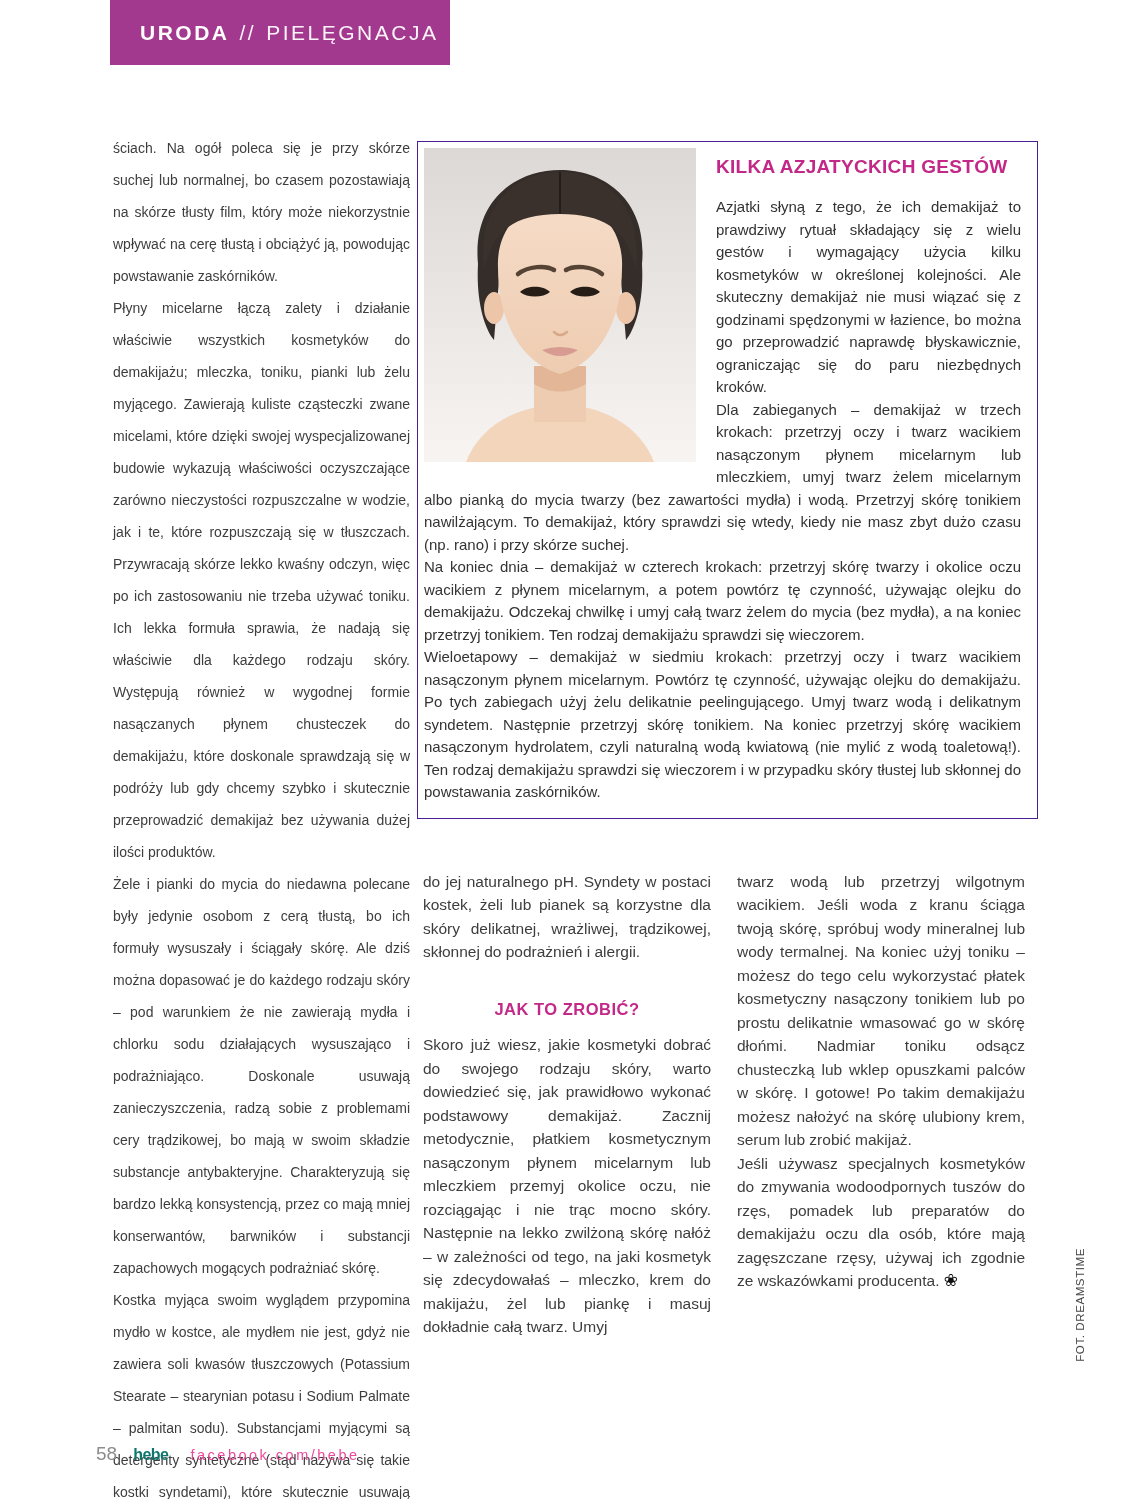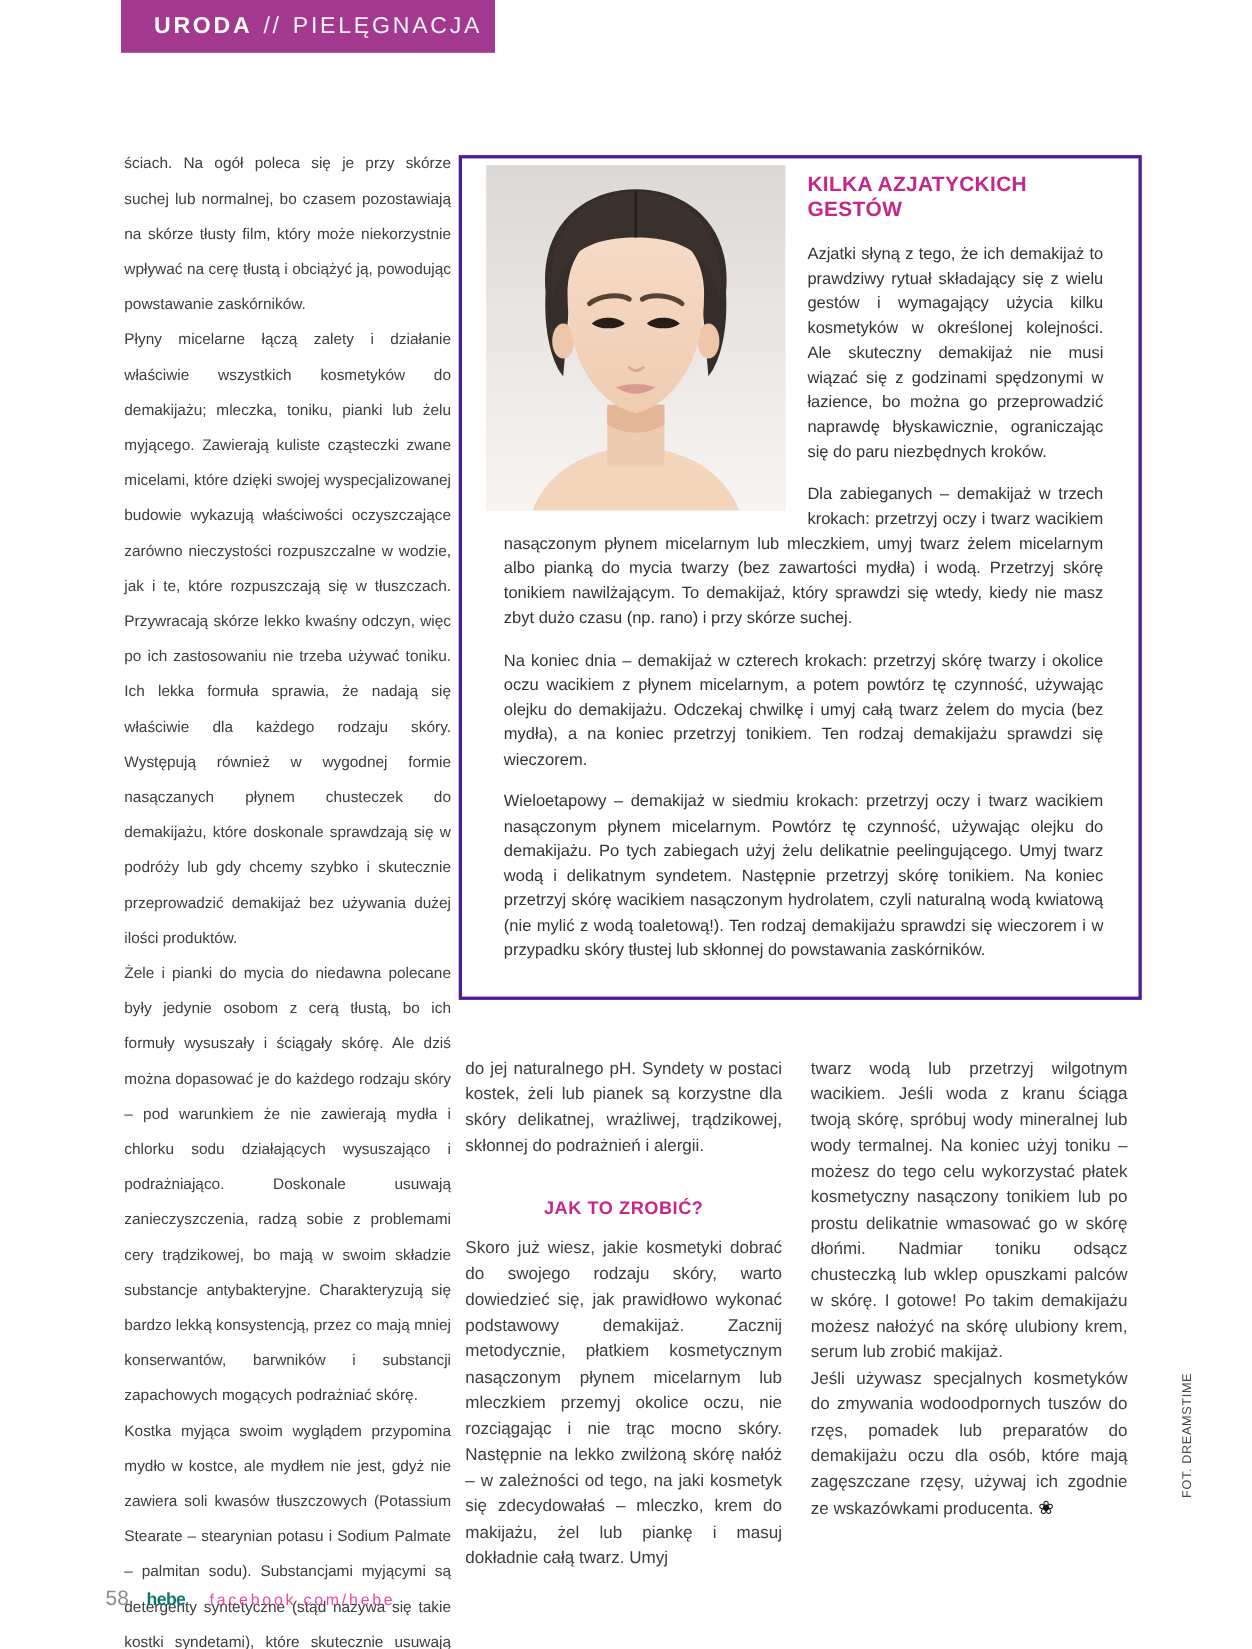--- a/index.html
+++ b/index.html
@@ -5,53 +5,53 @@
   html,body { margin:0; padding:0; background:#ffffff; }
   .page {
     position:relative; width:1138px; height:1499px; background:#ffffff;
     overflow:hidden;
     font-family:"Liberation Sans","DejaVu Sans",sans-serif;
     color:#3d3d3d;
   }
 
   
   .banner {
-    position:absolute; left:110px; top:0; width:340px; height:48px;
+    position:absolute; left:110px; top:0; width:340px; height:65px;
     background:#a3388f; color:#ffffff;
     display:flex; align-items:center; box-sizing:border-box; padding-left:30px;
     font-size:21px; letter-spacing:2.5px; white-space:nowrap;
   }
   .banner .bold { font-weight:bold; margin-right:10px; }
   .banner .sep  { font-weight:normal; opacity:.95; margin-right:10px; }
   .banner .light{ font-weight:normal; opacity:.95; }
 
   
   .left-col {
     position:absolute; left:113px; top:132px; width:297px;
     font-size:14px; line-height:32px; text-align:justify;
   }
   .left-col p { margin:0; }
 
   
   .content-right { position:absolute; left:417px; top:141px; width:621px; }
 
   .feature-box {
-    border:3px solid #4c1d95; box-sizing:border-box;
-    padding:6px 16px 14px 22px; color:#333333; overflow:hidden;
+    border:1px solid #4c1d95; box-sizing:border-box;
+    padding:6px 16px 14px 6px; color:#333333; overflow:hidden;
   }
   .photo {
     float:left; width:272px; height:314px; margin:0 20px 10px 0;
     background:#e9e6e4;
   }
   .photo svg { display:block; width:100%; height:100%; }
   .box-title {
     color:#c32888; font-size:19px; font-weight:bold;
     margin:8px 0 18px 0; letter-spacing:.3px;
   }
-  .box-text p { margin:16px; font-size:15px; line-height:22.5px; text-align:justify; }
+  .box-text p { margin:0; font-size:15px; line-height:22.5px; text-align:justify; }
 
   .bottom-cols { display:flex; gap:26px; margin-top:51px; padding-left:6px; }
   .col { width:288px; font-size:15.5px; line-height:23.5px; text-align:justify; }
   .col p { margin:0; }
   .mid-heading {
     color:#c32888; font-weight:bold; text-align:center;
     font-size:16.5px; letter-spacing:.5px; margin:34px 0 12px 0;
   }
   .end-mark { font-size:17px; color:#111111; white-space:nowrap; }
 

